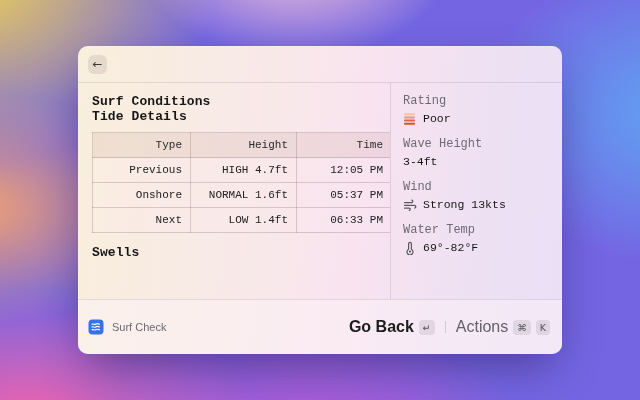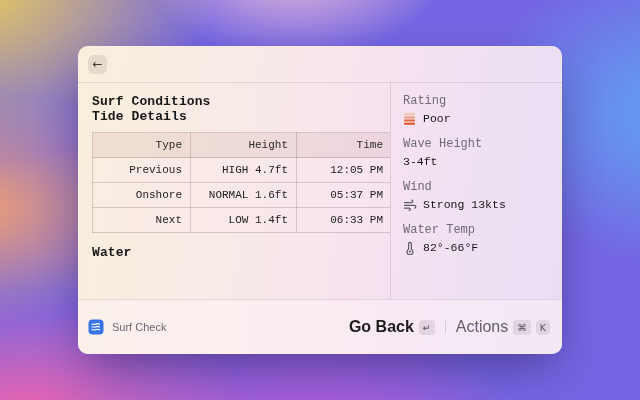--- a/index.html
+++ b/index.html
@@ -210,21 +210,21 @@
             <td>05:37 PM</td>
           </tr>
           <tr>
             <td>Next</td>
             <td>LOW 1.4ft</td>
             <td>06:33 PM</td>
           </tr>
         </tbody>
       </table>
 
-      <h2 class="section-heading">Water</h2>
+      <h2 class="section-heading">Swells</h2>
     </div>
 
     <div class="v-divider"></div>
 
     <div class="side-col">
 
       <div class="meta-group">
         <div class="meta-label">Rating</div>
         <div class="meta-value">
           <span class="meta-icon">
@@ -262,21 +262,21 @@
 
       <div class="meta-group">
         <div class="meta-label">Water Temp</div>
         <div class="meta-value">
           <span class="meta-icon">
             <svg width="14" height="14" viewBox="0 0 14 14" fill="none" stroke="#5b5860" stroke-width="1.2">
               <path d="M5.6 8.2 V2.8 a1.4 1.4 0 0 1 2.8 0 V8.2 a3 3 0 1 1 -2.8 0 Z"></path>
               <circle cx="7" cy="10.6" r="1.1" fill="#5b5860" stroke="none"></circle>
             </svg>
           </span>
-          <span>82°-66°F</span>
+          <span>69°-82°F</span>
         </div>
       </div>
 
     </div>
   </div>
 
   <div class="footer">
     <div class="app-badge">
       <span class="app-icon">
         <svg width="16" height="16" viewBox="0 0 16 16">

